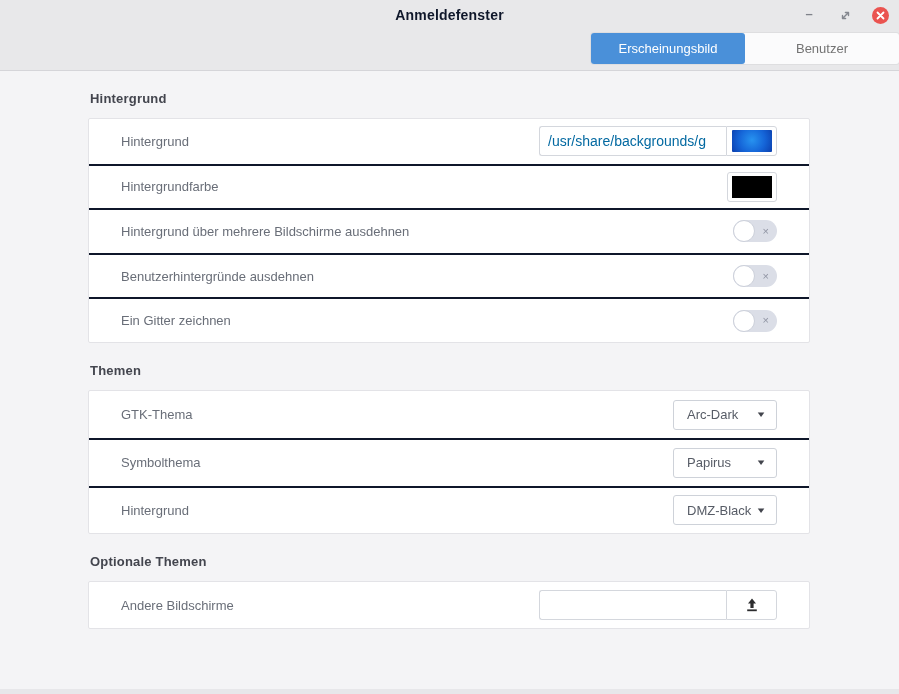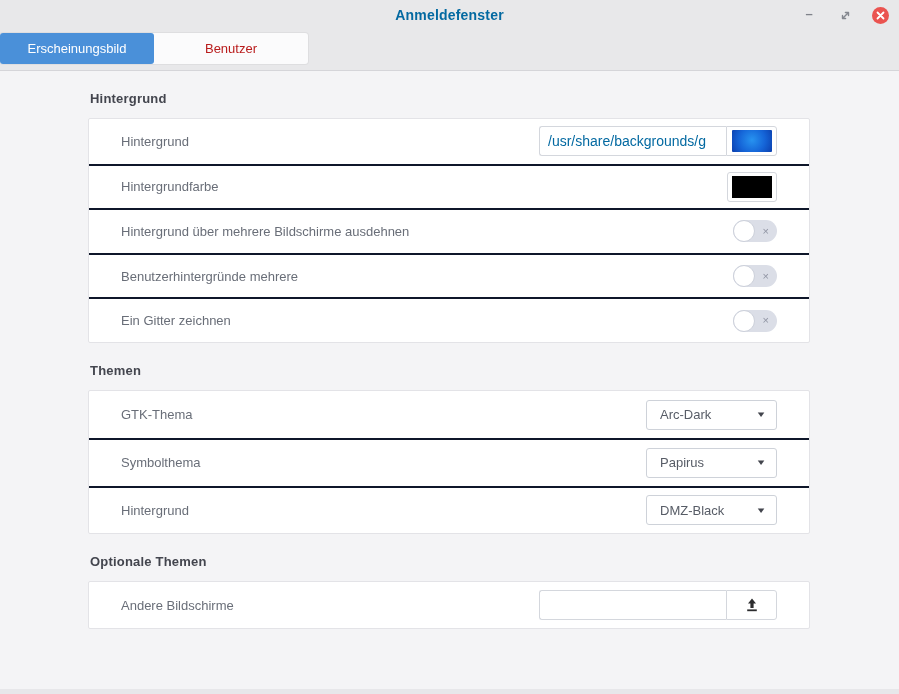--- a/index.html
+++ b/index.html
@@ -7,40 +7,40 @@
   body { font-family:"Liberation Sans", sans-serif; }
   .window {
     position:relative; width:899px; height:694px;
     background:#f4f4f6; overflow:hidden; margin:0 auto;
   }
   
   .header { background:#e8e8ea; border-bottom:1px solid #d5d5d9; }
   .titlebar { position:relative; height:30px; }
   .title {
     position:absolute; left:0; right:0; top:7px; text-align:center;
-    font-size:14px; font-weight:bold; color:#0369a1; letter-spacing:.2px;
+    font-size:14px; font-weight:bold; color:#0f172a; letter-spacing:.2px;
   }
   .win-controls {
     position:absolute; right:10px; top:0; height:30px;
     display:flex; align-items:center; gap:18px;
   }
   .win-btn {
     width:18px; height:18px; display:flex; align-items:center; justify-content:center;
     color:#7f828a; font-size:13px; cursor:default; user-select:none;
   }
   .win-btn.minimize { font-weight:bold; padding-bottom:4px; }
   .win-btn.close {
     width:17px; height:17px; border-radius:50%; background:#ea5350;
   }
   
-  .tabbar { height:40px; display:flex; justify-content:flex-start; align-items:flex-start; padding-top:3px; }
+  .tabbar { height:40px; display:flex; justify-content:flex-end; align-items:flex-start; padding-top:3px; }
   .tabs { display:flex; background:#fbfbfc; border-radius:3px; box-shadow:0 0 0 1px rgba(0,0,0,0.04); }
   .tab {
     width:154px; height:31px; display:flex; align-items:center; justify-content:center;
-    font-size:13px; color:#b91c1c; cursor:default; user-select:none;
+    font-size:13px; color:#737373; cursor:default; user-select:none;
   }
   .tab.active { background:#4a90d9; color:#ffffff; border-radius:3px; }
   
   .section-title {
     margin:20px 88px 0 90px; font-size:13px; font-weight:bold;
     color:#43454e; letter-spacing:.2px;
   }
   .card {
     margin:12px 89px 0 88px; background:#ffffff;
     border:1px solid #e3e3e7; border-radius:2px;
@@ -84,21 +84,21 @@
   }
   .toggle .knob {
     width:22px; height:22px; border-radius:50%; background:#ffffff;
     border:1px solid #ccd0da;
   }
   .toggle .toggle-x {
     font-size:11px; color:#9094a3; padding-right:8px; line-height:1; user-select:none;
   }
   
   .select {
-    width:131px; height:30px; background:#ffffff; border:1px solid #ced2d9; border-radius:3px;
+    width:104px; height:30px; background:#ffffff; border:1px solid #ced2d9; border-radius:3px;
     display:flex; align-items:center; justify-content:space-between;
     padding:0 11px 0 13px; cursor:default;
   }
   .select-value { font-size:13px; color:#575c66; }
   .caret { font-size:8px; color:#42454d; transform:scaleX(1.4); user-select:none; }
   .bottom-edge { position:absolute; left:0; right:0; bottom:0; height:5px; background:#e7e7ea; }
 </style>
 </head>
 <body>
 
@@ -154,21 +154,21 @@
     <div class="row">
       <span class="label">Hintergrund über mehrere Bildschirme ausdehnen</span>
       <span class="spacer"></span>
       <span class="toggle">
         <span class="knob"></span>
         <span class="toggle-x">×</span>
       </span>
     </div>
 
     <div class="row">
-      <span class="label">Benutzerhintergründe mehrere</span>
+      <span class="label">Benutzerhintergründe ausdehnen</span>
       <span class="spacer"></span>
       <span class="toggle">
         <span class="knob"></span>
         <span class="toggle-x">×</span>
       </span>
     </div>
 
     <div class="row">
       <span class="label">Ein Gitter zeichnen</span>
       <span class="spacer"></span>

